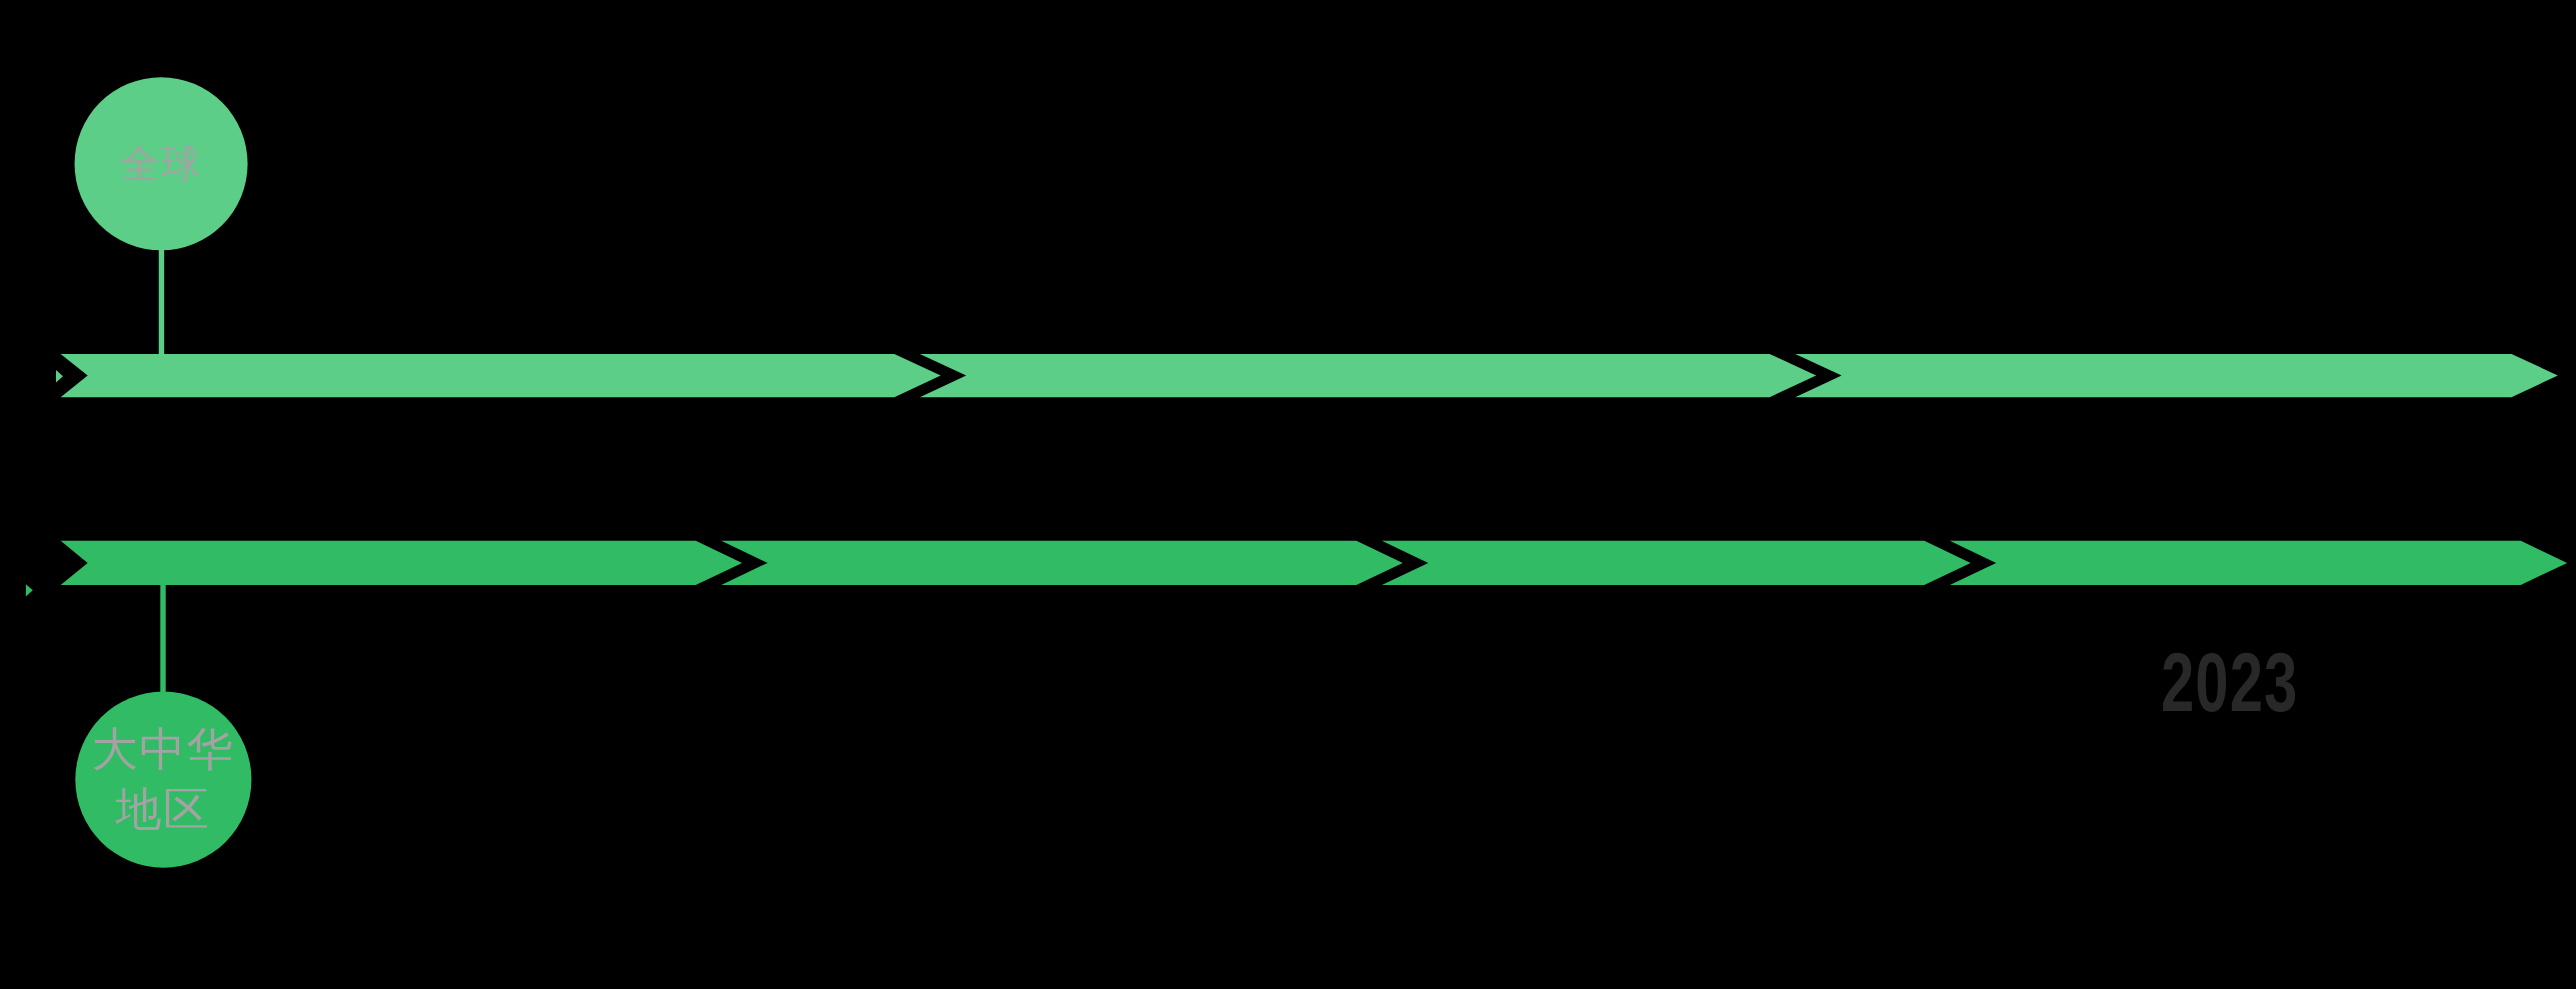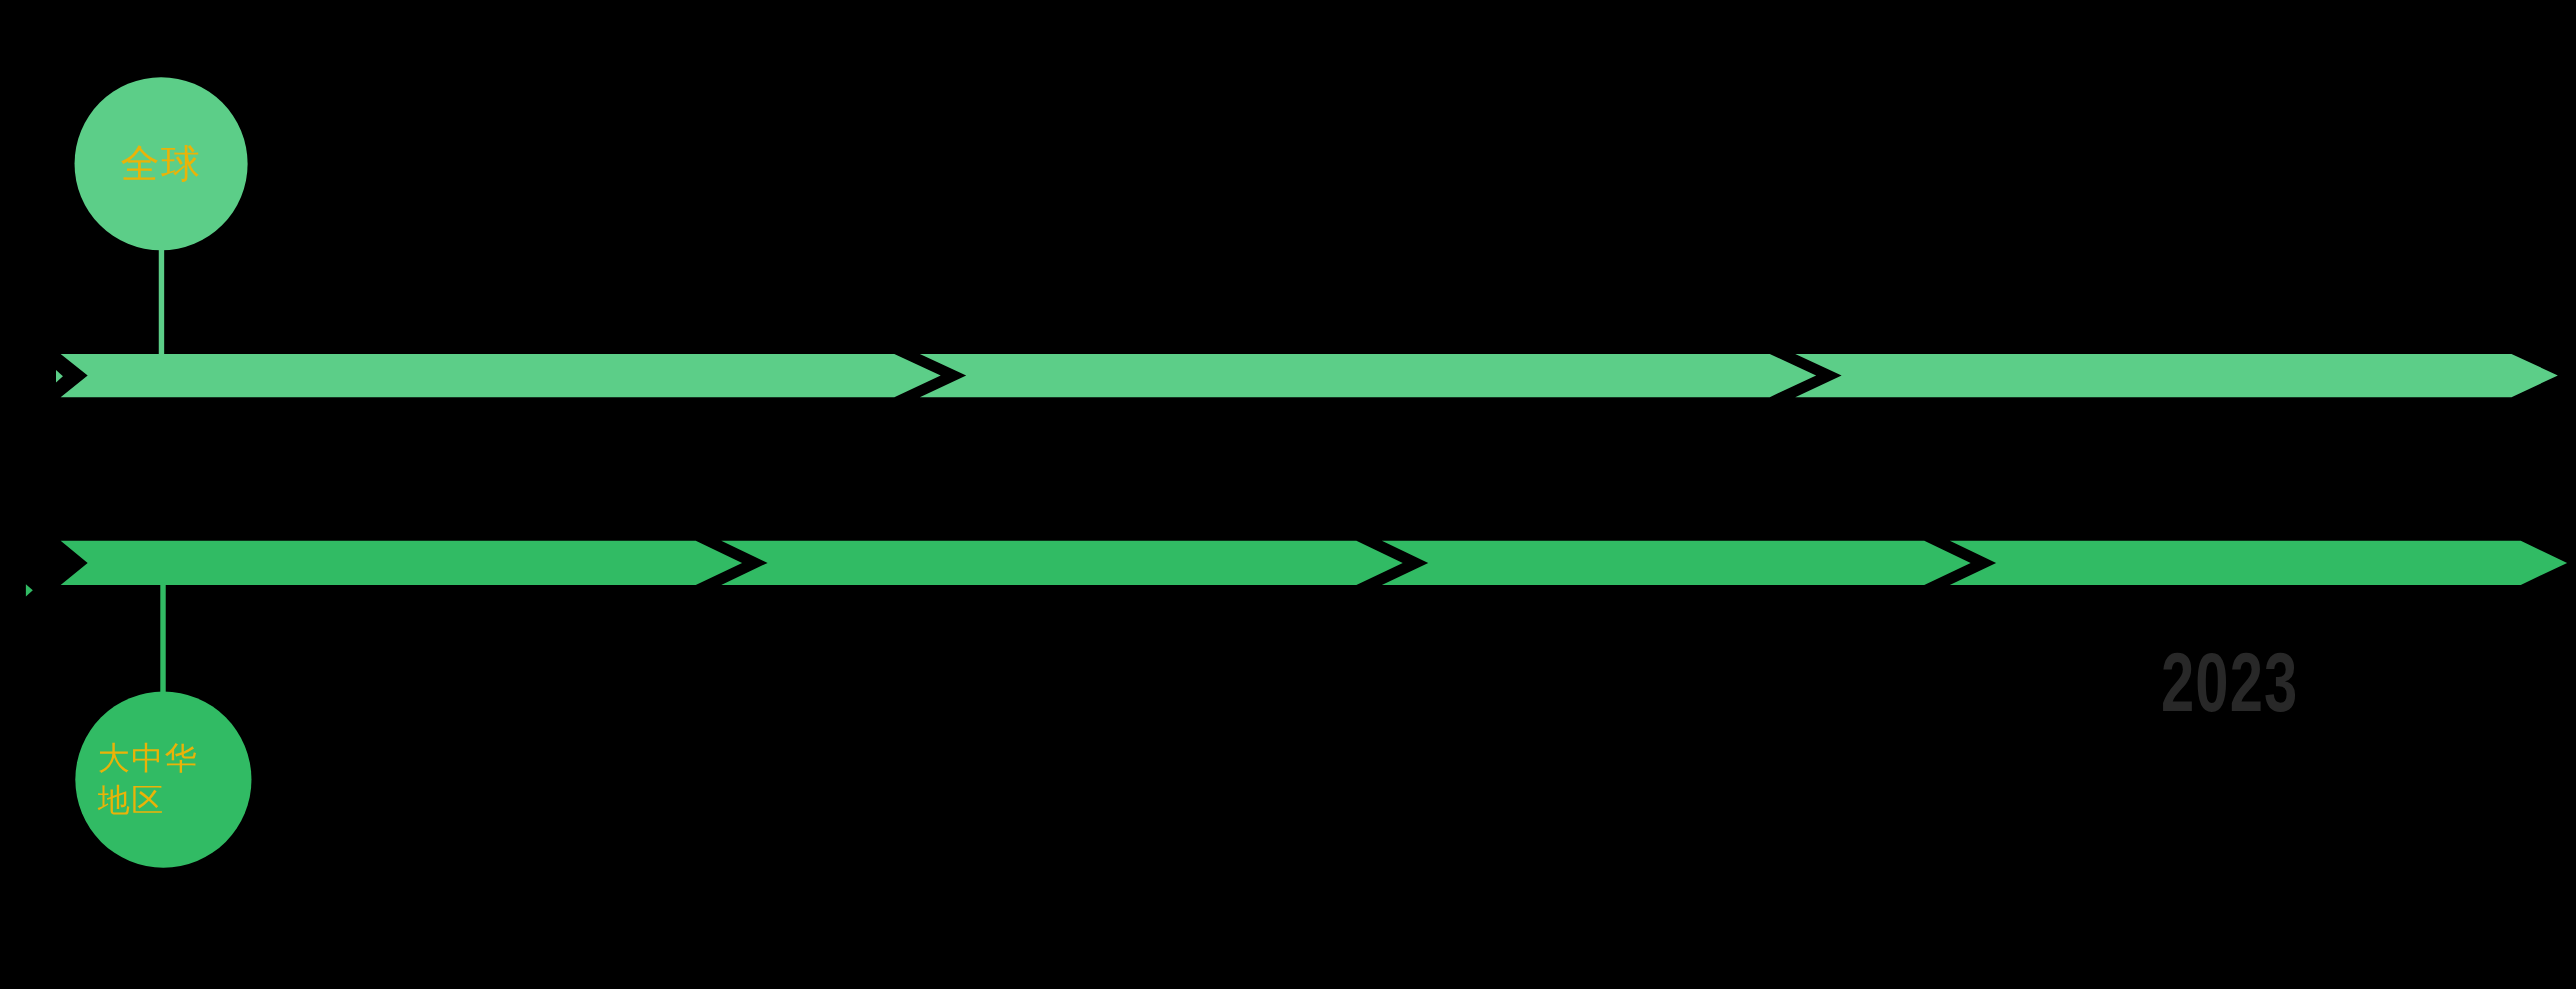--- a/index.html
+++ b/index.html
@@ -5,22 +5,22 @@
   html,body{margin:0;padding:0}
   body{
     width:2576px;height:989px;position:relative;overflow:hidden;
     background:#000;
     font-family:"Liberation Sans",sans-serif;
   }
   #diagram-svg{position:absolute;left:0;top:0;width:2576px;height:989px}
   .node-label{
     position:absolute;
     transform:translate(-50%,-50%);
-    color:#eab308;
-    text-align:left;
+    color:#a3a3a3;
+    text-align:center;
     white-space:pre-line;
     line-height:1.3;
     letter-spacing:1.5px;
   }
   .year{
     position:absolute;
     font-weight:bold;
     transform:scaleX(0.72);
     transform-origin:left top;
     letter-spacing:1.5px;
@@ -42,17 +42,17 @@
     <polygon points="933,700 1755,700 1815,728.5 1755,757 933,757 993,728.5" fill="#31bb64"></polygon>
     <polygon points="1788,700 2490,700 2550,728.5 2490,757 1788,757 1848,728.5" fill="#31bb64"></polygon>
     <polygon points="2523,700 3262,700 3322,728.5 3262,757 2523,757 2583,728.5" fill="#31bb64"></polygon>
     <polygon points="33,756 42,764 33,772" fill="#31bb64"></polygon>
     <rect x="207" y="754" width="7" height="146" fill="#31bb64"></rect>
     <circle cx="211" cy="1009" r="114" fill="#31bb64"></circle>
   </svg>
 
 <div class="node-label" style="left: 161px; top: 164px; font-size: 39px;">全球</div>
 
-<div class="node-label" style="left: 148px; top: 780px; font-size: 32px;">大中华
+<div class="node-label" style="left: 163px; top: 780px; font-size: 46px;">大中华
 地区</div>
 
 <div class="year" style="left: 2161px; top: 623px; color: rgb(40, 40, 40); font-size: 83px;">2023</div>
 
 
 </body></html>

